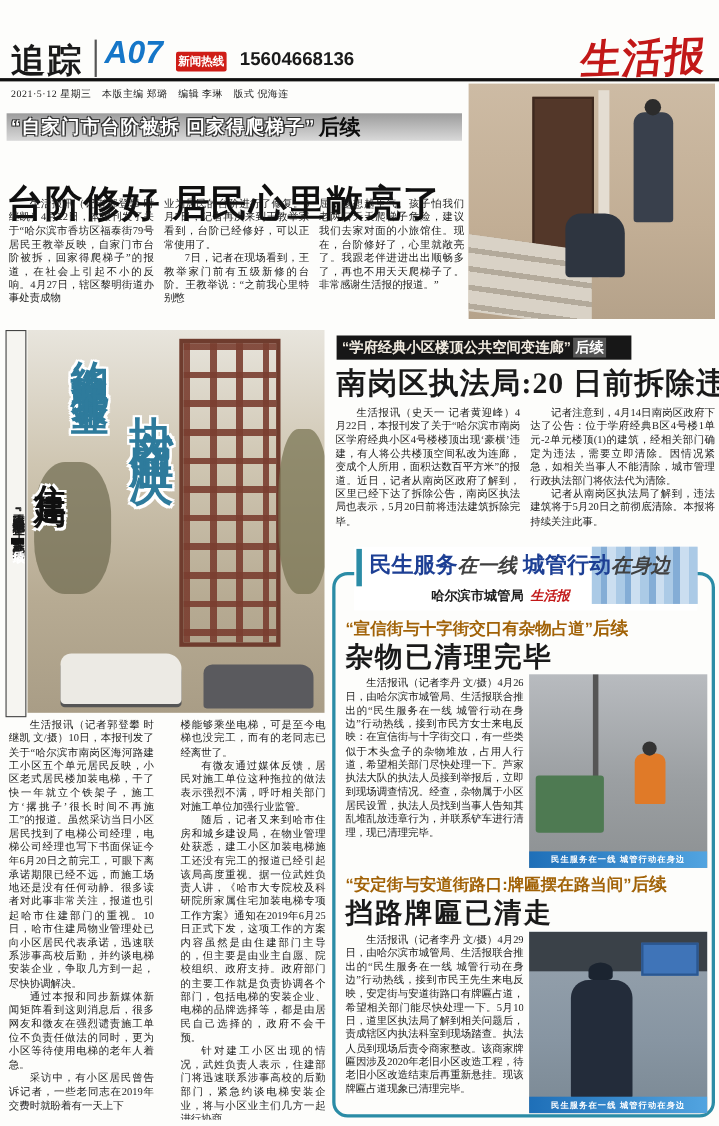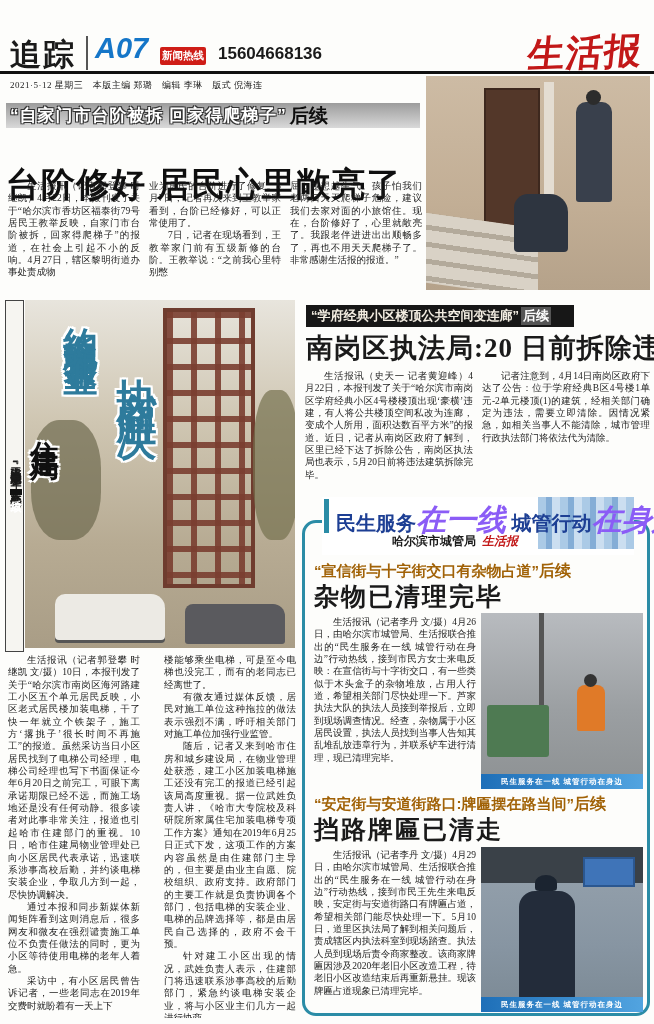--- a/index.html
+++ b/index.html
@@ -73,21 +73,21 @@
   .dem-headline { position:absolute; left:306px; top:330px; width:344px; font-size:27px; font-weight:900; font-family:"Liberation Serif",serif; letter-spacing:1px; white-space:nowrap; }
   .dem-body { position:absolute; left:305px; top:370px; width:346px; height:118px; display:flex; gap:9px; }
   .dem-body .bodycol { width:168px; height:118px; }
 
   
   .blue-box { position:absolute; left:302px; top:520px; width:348px; height:496px; border:3px solid #2b8ca6; border-radius:14px; }
   .cm-banner { position:absolute; left:322px; top:497px; width:312px; height:58px; background:#fff; z-index:2; }
   .cm-banner .bar { position:absolute; left:2px; top:2px; width:5px; height:34px; background:#2b8ca6; }
   .cm-banner .ttl { position:absolute; left:14px; top:3px; font-family:"Liberation Sans",sans-serif; font-size:20px; font-weight:900; white-space:nowrap; }
   .cm-banner .t-blue { color:#1d3f94; }
-  .cm-banner .t-red { color:#8b5cf6; font-style:italic; font-size:30px; }
+  .cm-banner .t-red { color:#404040; font-style:italic; font-size:18px; }
   .cm-banner .skyline { position:absolute; right:0; top:0; width:96px; height:52px; opacity:.85;
     background:repeating-linear-gradient(90deg,#9dc1e2 0 8px,#6f9fd0 8px 14px,#c3d9ee 14px 22px),linear-gradient(180deg,#e8f1fa,#bcd6ec); }
   .cm-banner .subt { position:absolute; left:70px; top:36px; font-size:12px; font-weight:700; font-family:"Liberation Sans",sans-serif; }
   .cm-banner .subt .paper { color:#c21818; font-weight:900; font-style:italic; margin-left:6px; }
 
   .cm-kicker { position:absolute; font-size:15px; font-weight:700; font-family:"Liberation Sans",sans-serif; color:#a16207; white-space:nowrap; }
   .cm-kicker .k-tag { font-weight:900; font-size:16px; }
   .cm-headline { position:absolute; font-size:25px; font-weight:900; font-family:"Liberation Serif",serif; letter-spacing:2px; white-space:nowrap; }
   .debris-kicker { left:314px; top:561px; }
   .debris-headline { left:314px; top:580px; }
@@ -180,20 +180,21 @@
     <span class="k-text">“学府经典小区楼顶公共空间变连廊”</span>
     <span class="k-tag">后续</span>
   </div>
   <div class="dem-headline">南岗区执法局:20 日前拆除违建</div>
   <div class="dem-body">
     <div class="bodycol">
         <p>生活报讯（史天一 记者黄迎峰）4月22日，本报刊发了关于“哈尔滨市南岗区学府经典小区4号楼楼顶出现‘豪横’违建，有人将公共楼顶空间私改为连廊，变成个人所用，面积达数百平方米”的报道。近日，记者从南岗区政府了解到，区里已经下达了拆除公告，南岗区执法局也表示，5月20日前将违法建筑拆除完毕。</p>
       </div>
     <div class="bodycol">
         <p>记者注意到，4月14日南岗区政府下达了公告：位于学府经典B区4号楼1单元-2单元楼顶(1)的建筑，经相关部门确定为违法，需要立即清除。因情况紧急，如相关当事人不能清除，城市管理行政执法部门将依法代为清除。</p>
+        <p>记者从南岗区执法局了解到，违法建筑将于5月20日之前彻底清除。本报将持续关注此事。</p>
       </div>
   </div>
 
   <div class="blue-box"></div>
   <div class="cm-banner">
     <div class="bar"></div>
     <div class="skyline"></div>
     <div class="ttl">
       <span class="t-blue">民生服务</span><span class="t-red">在一线</span>
       <span class="t-blue">城管行动</span><span class="t-red">在身边</span>

